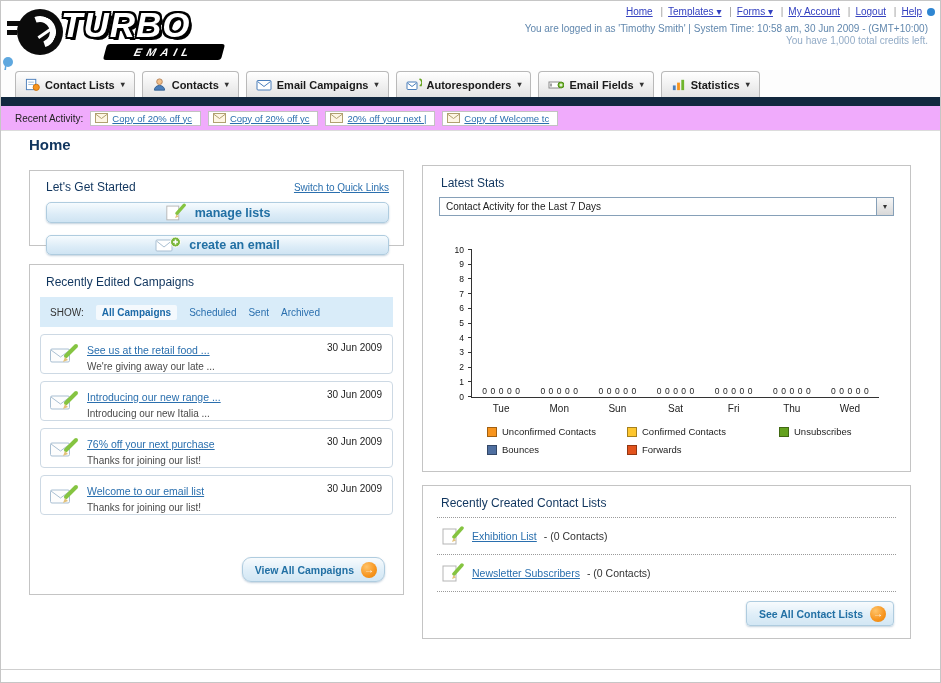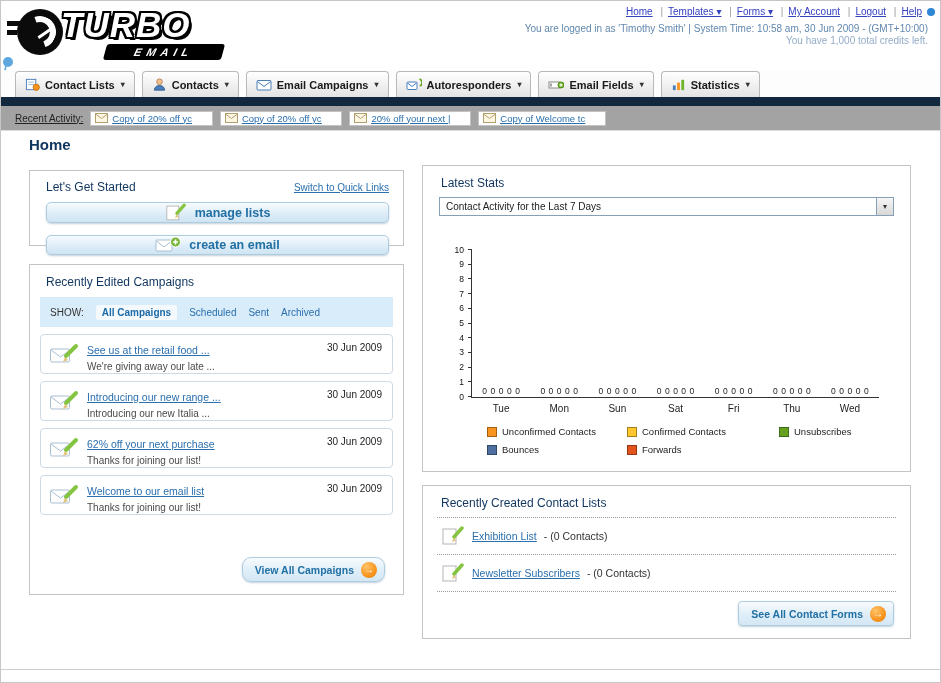--- a/index.html
+++ b/index.html
@@ -43,25 +43,25 @@
   
   .tabs-row { position:absolute; top:69px; left:0; width:100%; height:27px; background:#fdfdfd; }
   .tabs-inner { position:absolute; left:14px; bottom:0; display:flex; gap:7px; }
   .tab { height:26px; border:1px solid #b9b9b9; border-bottom:none; border-radius:4px 4px 0 0;
       background:linear-gradient(#ffffff,#e3e3e3); display:flex; align-items:center; gap:5px;
       padding:0 9px; font-size:11px; font-weight:bold; color:#1a1a1a; cursor:pointer; }
   .tab::after { content:"▾"; font-size:8px; color:#333; margin-left:1px; }
   .navy-bar { position:absolute; top:96px; left:0; width:100%; height:9px; background:#12283f; }
 
   
-  .activity-bar { position:absolute; top:105px; left:0; width:100%; height:25px; background:#a3a3a3;
+  .activity-bar { position:absolute; top:105px; left:0; width:100%; height:25px; background:#f0abfc;
       border-bottom:1px solid #dcdcdc; display:flex; align-items:center; gap:7px;
-      padding-left:14px; font-size:10px; color:#222;text-decoration:underline; }
+      padding-left:14px; font-size:10px; color:#222; }
   .act-item { display:inline-flex; align-items:center; gap:4px; background:#fff;
-      border:1px solid #c2c2c2; height:15px; padding:0 20px 0 4px; cursor:pointer; }
+      border:1px solid #c2c2c2; height:15px; padding:0 8px 0 4px; cursor:pointer; }
   .act-item .act-text { color:#2a6fae; text-decoration:underline; font-size:9.5px; white-space:nowrap; }
 
   
   .main { position:absolute; top:130px; left:0; width:100%; height:539px; background:#fff;
       border-bottom:1px solid #cfcfcf; }
   .page-title { position:absolute; top:5px; left:28px; font-size:15px; font-weight:bold; color:#10355e; }
   .panel { position:absolute; background:#fff; border:1px solid #c4c4c4; }
   .panel-title { font-size:12px; font-weight:normal; color:#10355e; }
 
   
@@ -311,21 +311,21 @@
         <span class="camp-date">30 Jun 2009</span>
       </div>
 
       <div class="camp-item">
         <svg class="camp-icon" width="30" height="24" viewBox="0 0 30 24">
           <rect x="1.5" y="6" width="19" height="13" rx="1.5" fill="#fdfdfd" stroke="#a9bfd2"></rect>
           <path d="M2 7 l9.5 7 9.5 -7" fill="none" stroke="#a9bfd2"></path>
           <path d="M27 3 L17 13" stroke="#85c441" stroke-width="4" stroke-linecap="round"></path>
           <path d="M16 14 l-2 5 5 -2 z" fill="#e3c27a"></path>
         </svg>
-        <a class="camp-link">62% off your next purchase</a>
+        <a class="camp-link">76% off your next purchase</a>
         <div class="camp-sub">Thanks for joining our list!</div>
         <span class="camp-date">30 Jun 2009</span>
       </div>
 
       <div class="camp-item">
         <svg class="camp-icon" width="30" height="24" viewBox="0 0 30 24">
           <rect x="1.5" y="6" width="19" height="13" rx="1.5" fill="#fdfdfd" stroke="#a9bfd2"></rect>
           <path d="M2 7 l9.5 7 9.5 -7" fill="none" stroke="#a9bfd2"></path>
           <path d="M27 3 L17 13" stroke="#85c441" stroke-width="4" stroke-linecap="round"></path>
           <path d="M16 14 l-2 5 5 -2 z" fill="#e3c27a"></path>
@@ -531,18 +531,18 @@
         <svg width="24" height="20" viewBox="0 0 24 20">
           <rect x="2" y="3" width="13" height="15" fill="#fff" stroke="#b5b5b5"></rect>
           <path d="M21 2 L13 11" stroke="#85c441" stroke-width="3.5" stroke-linecap="round"></path>
           <path d="M12.5 12 l-1.5 4 4 -1.5 z" fill="#e3c27a"></path>
         </svg>
         <a class="list-link">Newsletter Subscribers</a>
         <span class="list-detail">- (0 Contacts)</span>
       </div>
       <div class="dotted"></div>
       <div class="blue-btn" id="see-all-btn">
-        <span>See All Contact Forms</span>
+        <span>See All Contact Lists</span>
         <span class="arrow-circle">→</span>
       </div>
     </div>
   </div>
 </div>
 
 </body></html>

